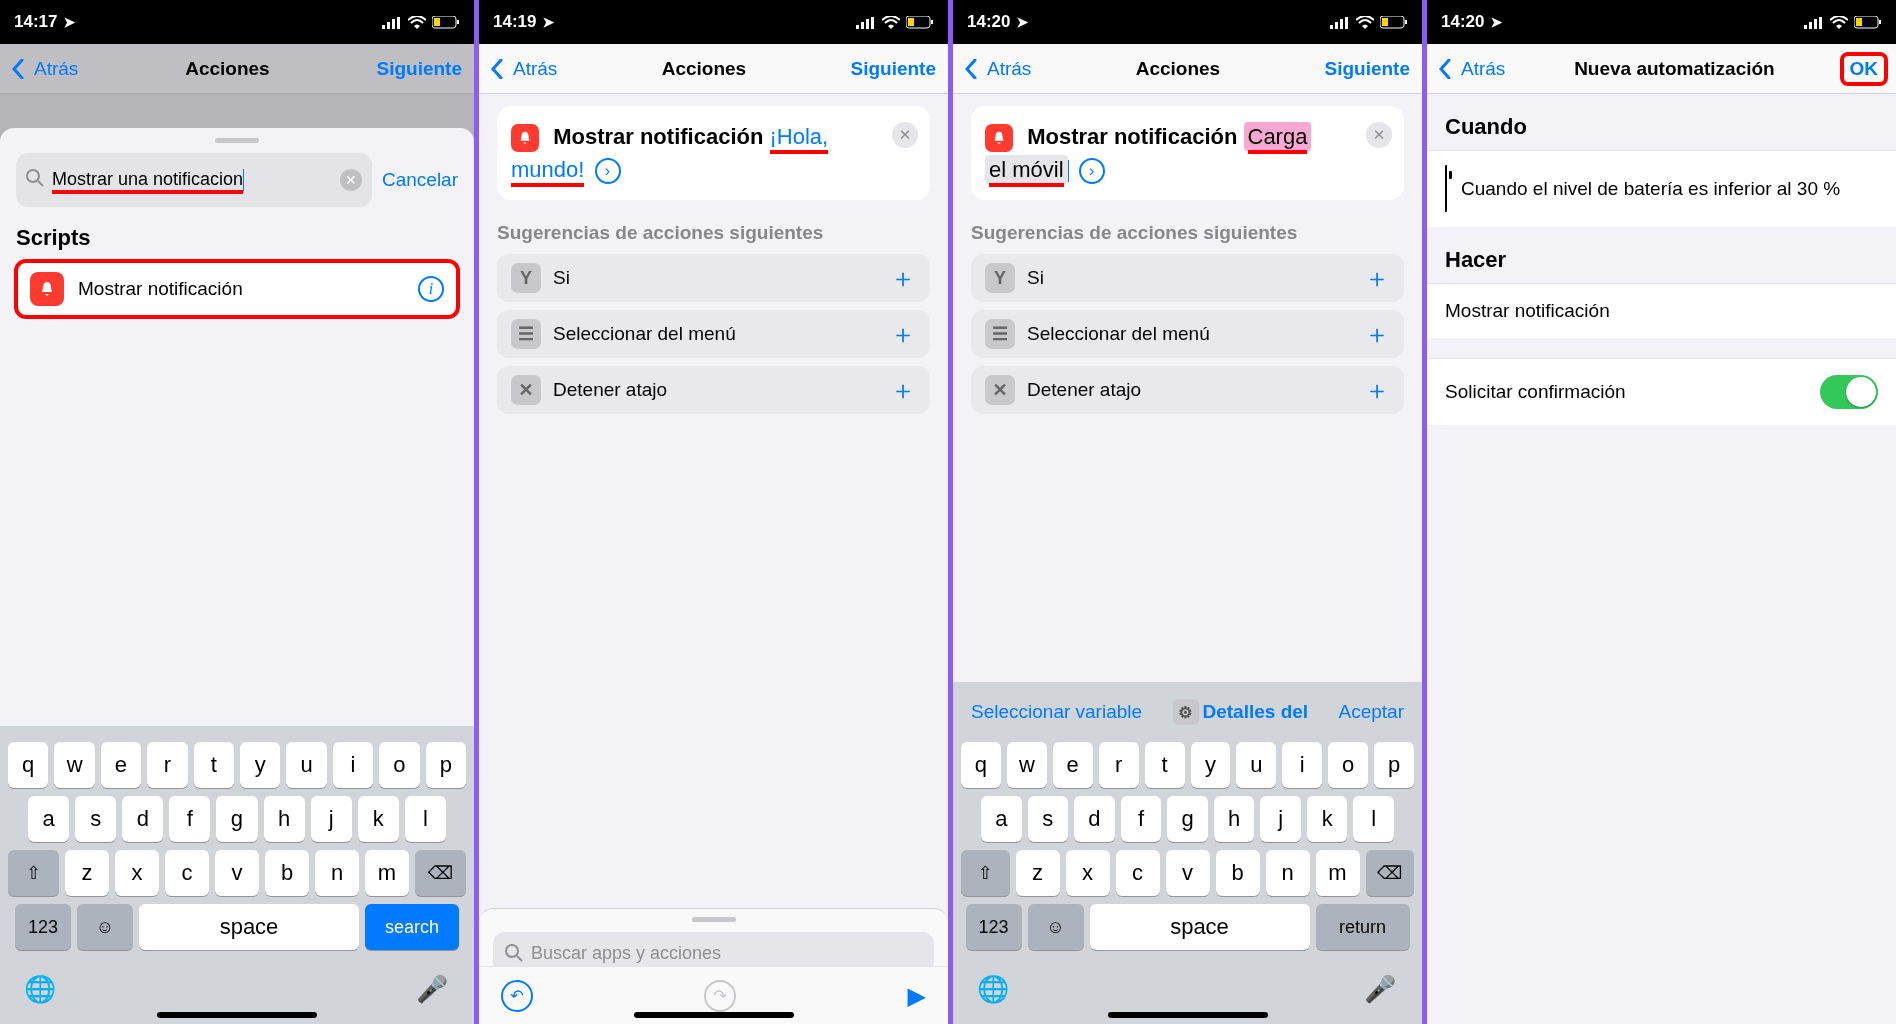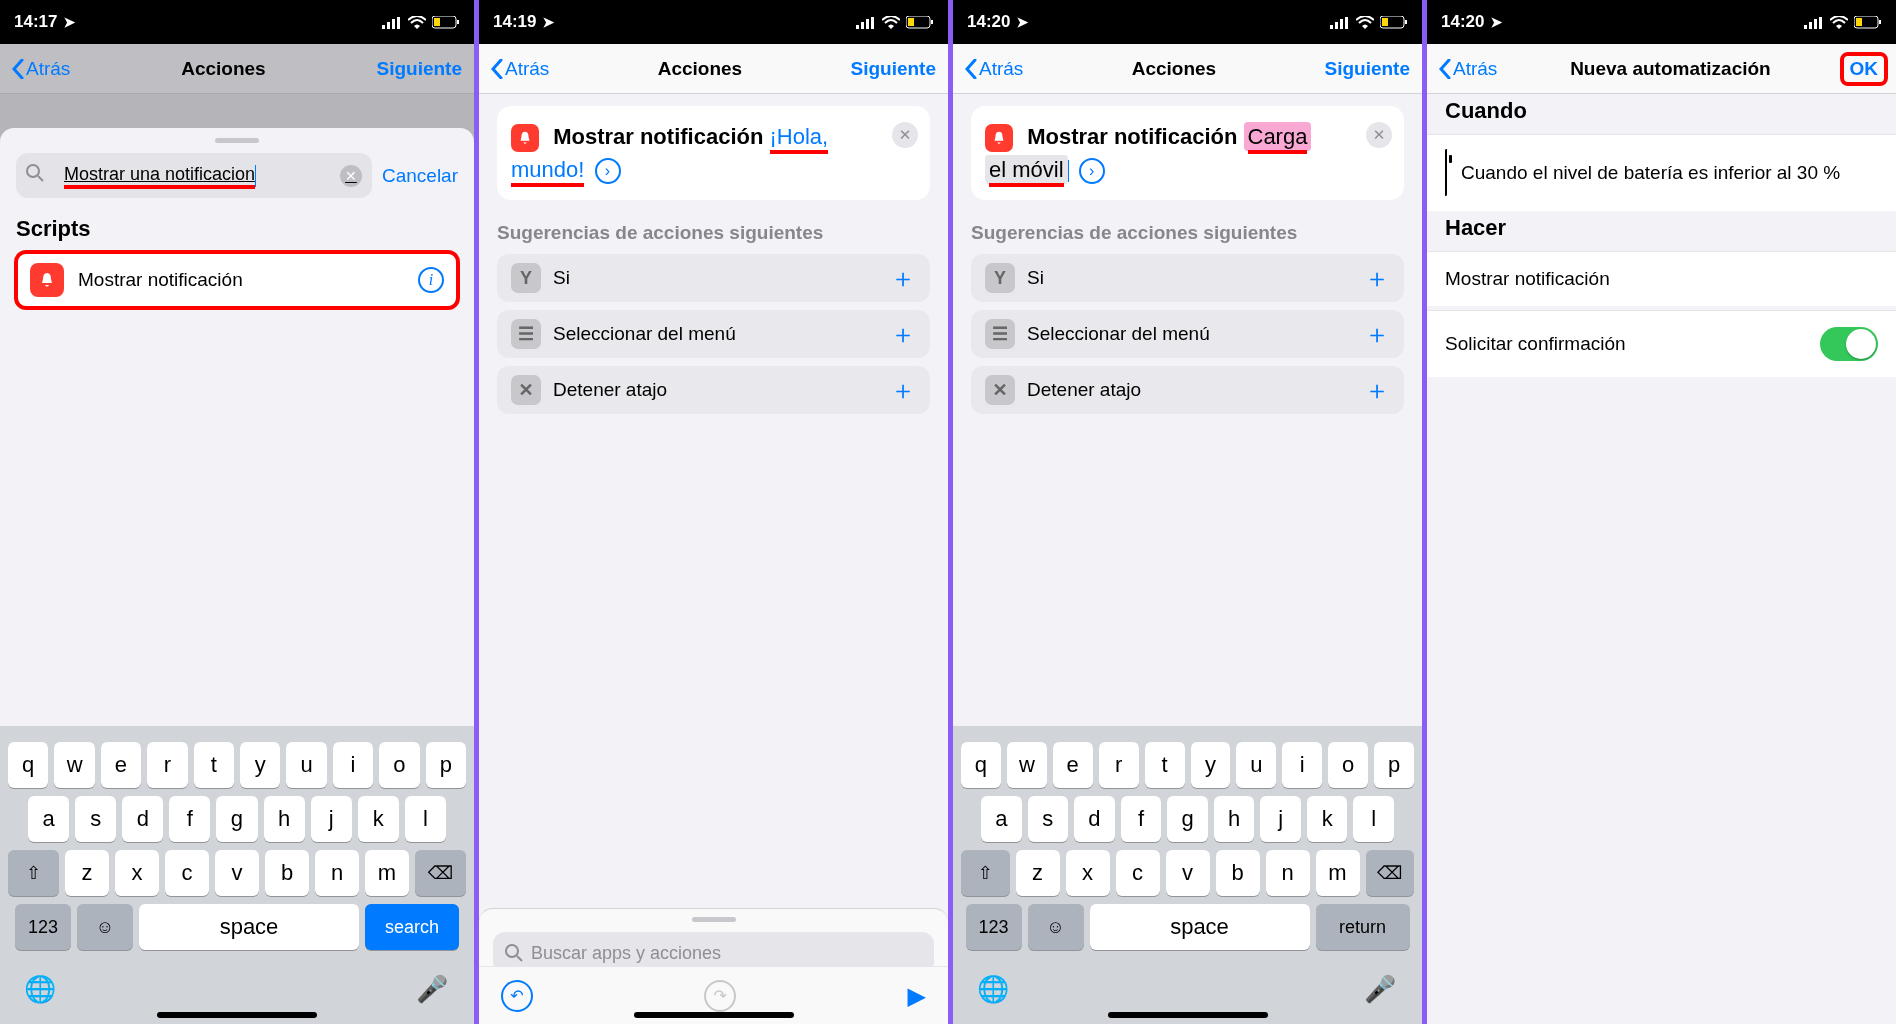--- a/index.html
+++ b/index.html
@@ -39,21 +39,21 @@
     height: 50px;
     background: #f9f9f9;
     border-bottom: 1px solid #d1d1d6;
     display: flex;
     align-items: center;
     justify-content: space-between;
     padding: 0 12px;
     font-size: 19px;
   }
   .nav-bar.dimmed { background: #bfbfc3; border-bottom-color:#a9a9ad; }
-  .nav-back { color: #007aff; display: flex; align-items: center; gap: 2px; }
+  .nav-back { color: #007aff; display: flex; align-items: center; gap: 10px; }
   .nav-title { font-weight: 600; color: #000; }
   .nav-next { color: #007aff; font-weight: 600; }
   .sheet-overlay {
     position: absolute;
     left: 0; right: 0; top: 94px; bottom: 0;
     background: rgba(0,0,0,0.25);
   }
   .sheet {
     position: absolute;
     left: 0; right: 0;
@@ -64,29 +64,28 @@
     padding-top: 6px;
   }
   .grabber { width: 44px; height: 5px; background: #c7c7cc; border-radius: 3px; margin: 4px auto 10px; }
   .search-row {
     display: flex; align-items: center; gap: 10px;
     padding: 0 16px 12px;
   }
   .search-field {
     background: #e3e3e8;
     border-radius: 12px;
-    height: 45px;
+    height: 54px;
     flex: 1;
     display: flex;
     align-items: center;
     padding: 0 10px;
-    gap: 20px;
+    gap: 8px;
     font-size: 18px;
     color: #000;
-    text-decoration: underline;
   }
   .search-field .mag { color: #8e8e93; }
   .search-field .clear {
     width: 22px; height: 22px; background: #bfbfc3; border-radius: 50%;
     display:flex;align-items:center;justify-content:center;color:#fff;font-size:14px;
   }
   .cancel-link { color: #007aff; font-size: 19px; }
   .section-header {
     font-size: 22px; font-weight: 700; color:#000;
     padding: 6px 16px 10px;
@@ -173,21 +172,21 @@
     padding:8px 14px;
   }
   .bs-grabber { width:44px;height:5px;background:#c7c7cc;border-radius:3px;margin:0 auto 10px; }
   .bs-search { background:#e5e5ea;border-radius:12px;height:42px;display:flex;align-items:center;padding:0 12px;color:#8e8e93;font-size:18px;gap:8px; }
   .bs-controls { position:absolute;left:0;right:0;bottom:0;height:58px;display:flex;align-items:center;justify-content:space-between;padding:0 22px;background:#f9f9f9;border-top:1px solid #e5e5ea; }
   .ctrl-undo,.ctrl-redo { width:32px;height:32px;border:2px solid #007aff;border-radius:50%;display:flex;align-items:center;justify-content:center;color:#007aff; }
   .ctrl-redo { border-color:#c7c7cc;color:#c7c7cc; }
   .ctrl-play { color:#007aff;font-size:24px; }
 
   
-  .grp { margin-top:4px; }
+  .grp { margin-top:20px; }
   .grp-h { font-size:22px;font-weight:700;padding:0 18px 10px; }
   .row-item {
     background:#fff; padding:16px 18px; font-size:19px;
     display:flex; align-items:center; gap:14px;
   }
   .row-item.first { border-top:1px solid #e5e5ea; }
   .row-item .batt-icon { width:30px;height:18px;border:2px solid #000;border-radius:4px;position:relative; }
   .row-item .batt-icon::after { content:"";position:absolute;right:-5px;top:4px;width:3px;height:8px;background:#000;border-radius:1px; }
   .row-item .batt-icon .fill { width:30%;height:100%;background:#000; }
   .toggle { margin-left:auto; width:58px;height:34px;border-radius:17px;background:#34c759;position:relative; }
@@ -467,20 +466,28 @@
       <span class="plus">＋</span>
     </div>
     <div class="sugg-item">
       <span class="sicon">✕</span>
       <span>Detener atajo</span>
       <span class="plus">＋</span>
     </div>
   </div>
 
   <div class="keyboard">
+    <div class="kbd-suggestion-bar">
+      <span>Seleccionar variable</span>
+      <span style="display:flex;align-items:center;font-weight:600;color:#007aff">
+        <span class="gear-badge">⚙</span>
+        <span>Detalles del</span>
+      </span>
+      <span>Aceptar</span>
+    </div>
     <div class="krow">
       <div class="kkey">q</div>
       <div class="kkey">w</div>
       <div class="kkey">e</div>
       <div class="kkey">r</div>
       <div class="kkey">t</div>
       <div class="kkey">y</div>
       <div class="kkey">u</div>
       <div class="kkey">i</div>
       <div class="kkey">o</div>

